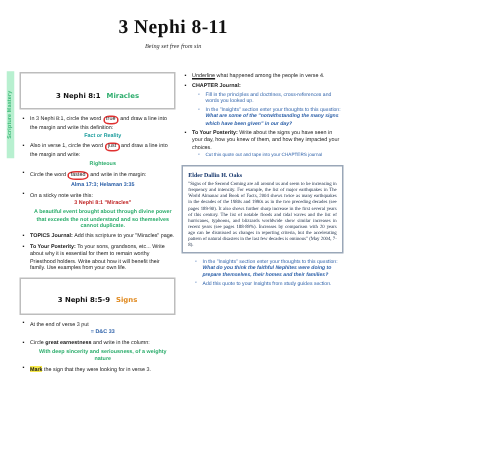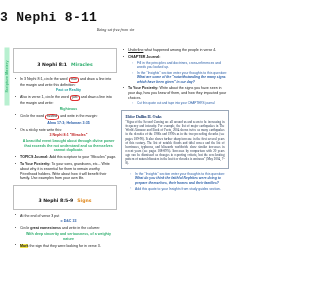--- a/index.html
+++ b/index.html
@@ -11,22 +11,22 @@
     overflow: hidden;
   }
   #page {
     position: relative;
     width: 231px; height: 300px;
     background: #ffffff;
   }
 
   
   .page-title {
-    text-align: left;
-    font-family: Liberation Mono, monospace;
+    text-align: center;
+    font-family: Liberation Serif, serif;
     font-weight: bold;
     font-size: 13px;
     letter-spacing: 0.3px;
     color: #111111;
     margin: 10px 0 0 0;
     padding: 0;
   }
   .page-subtitle {
     text-align: center;
     font-family: "Liberation Serif", serif;

